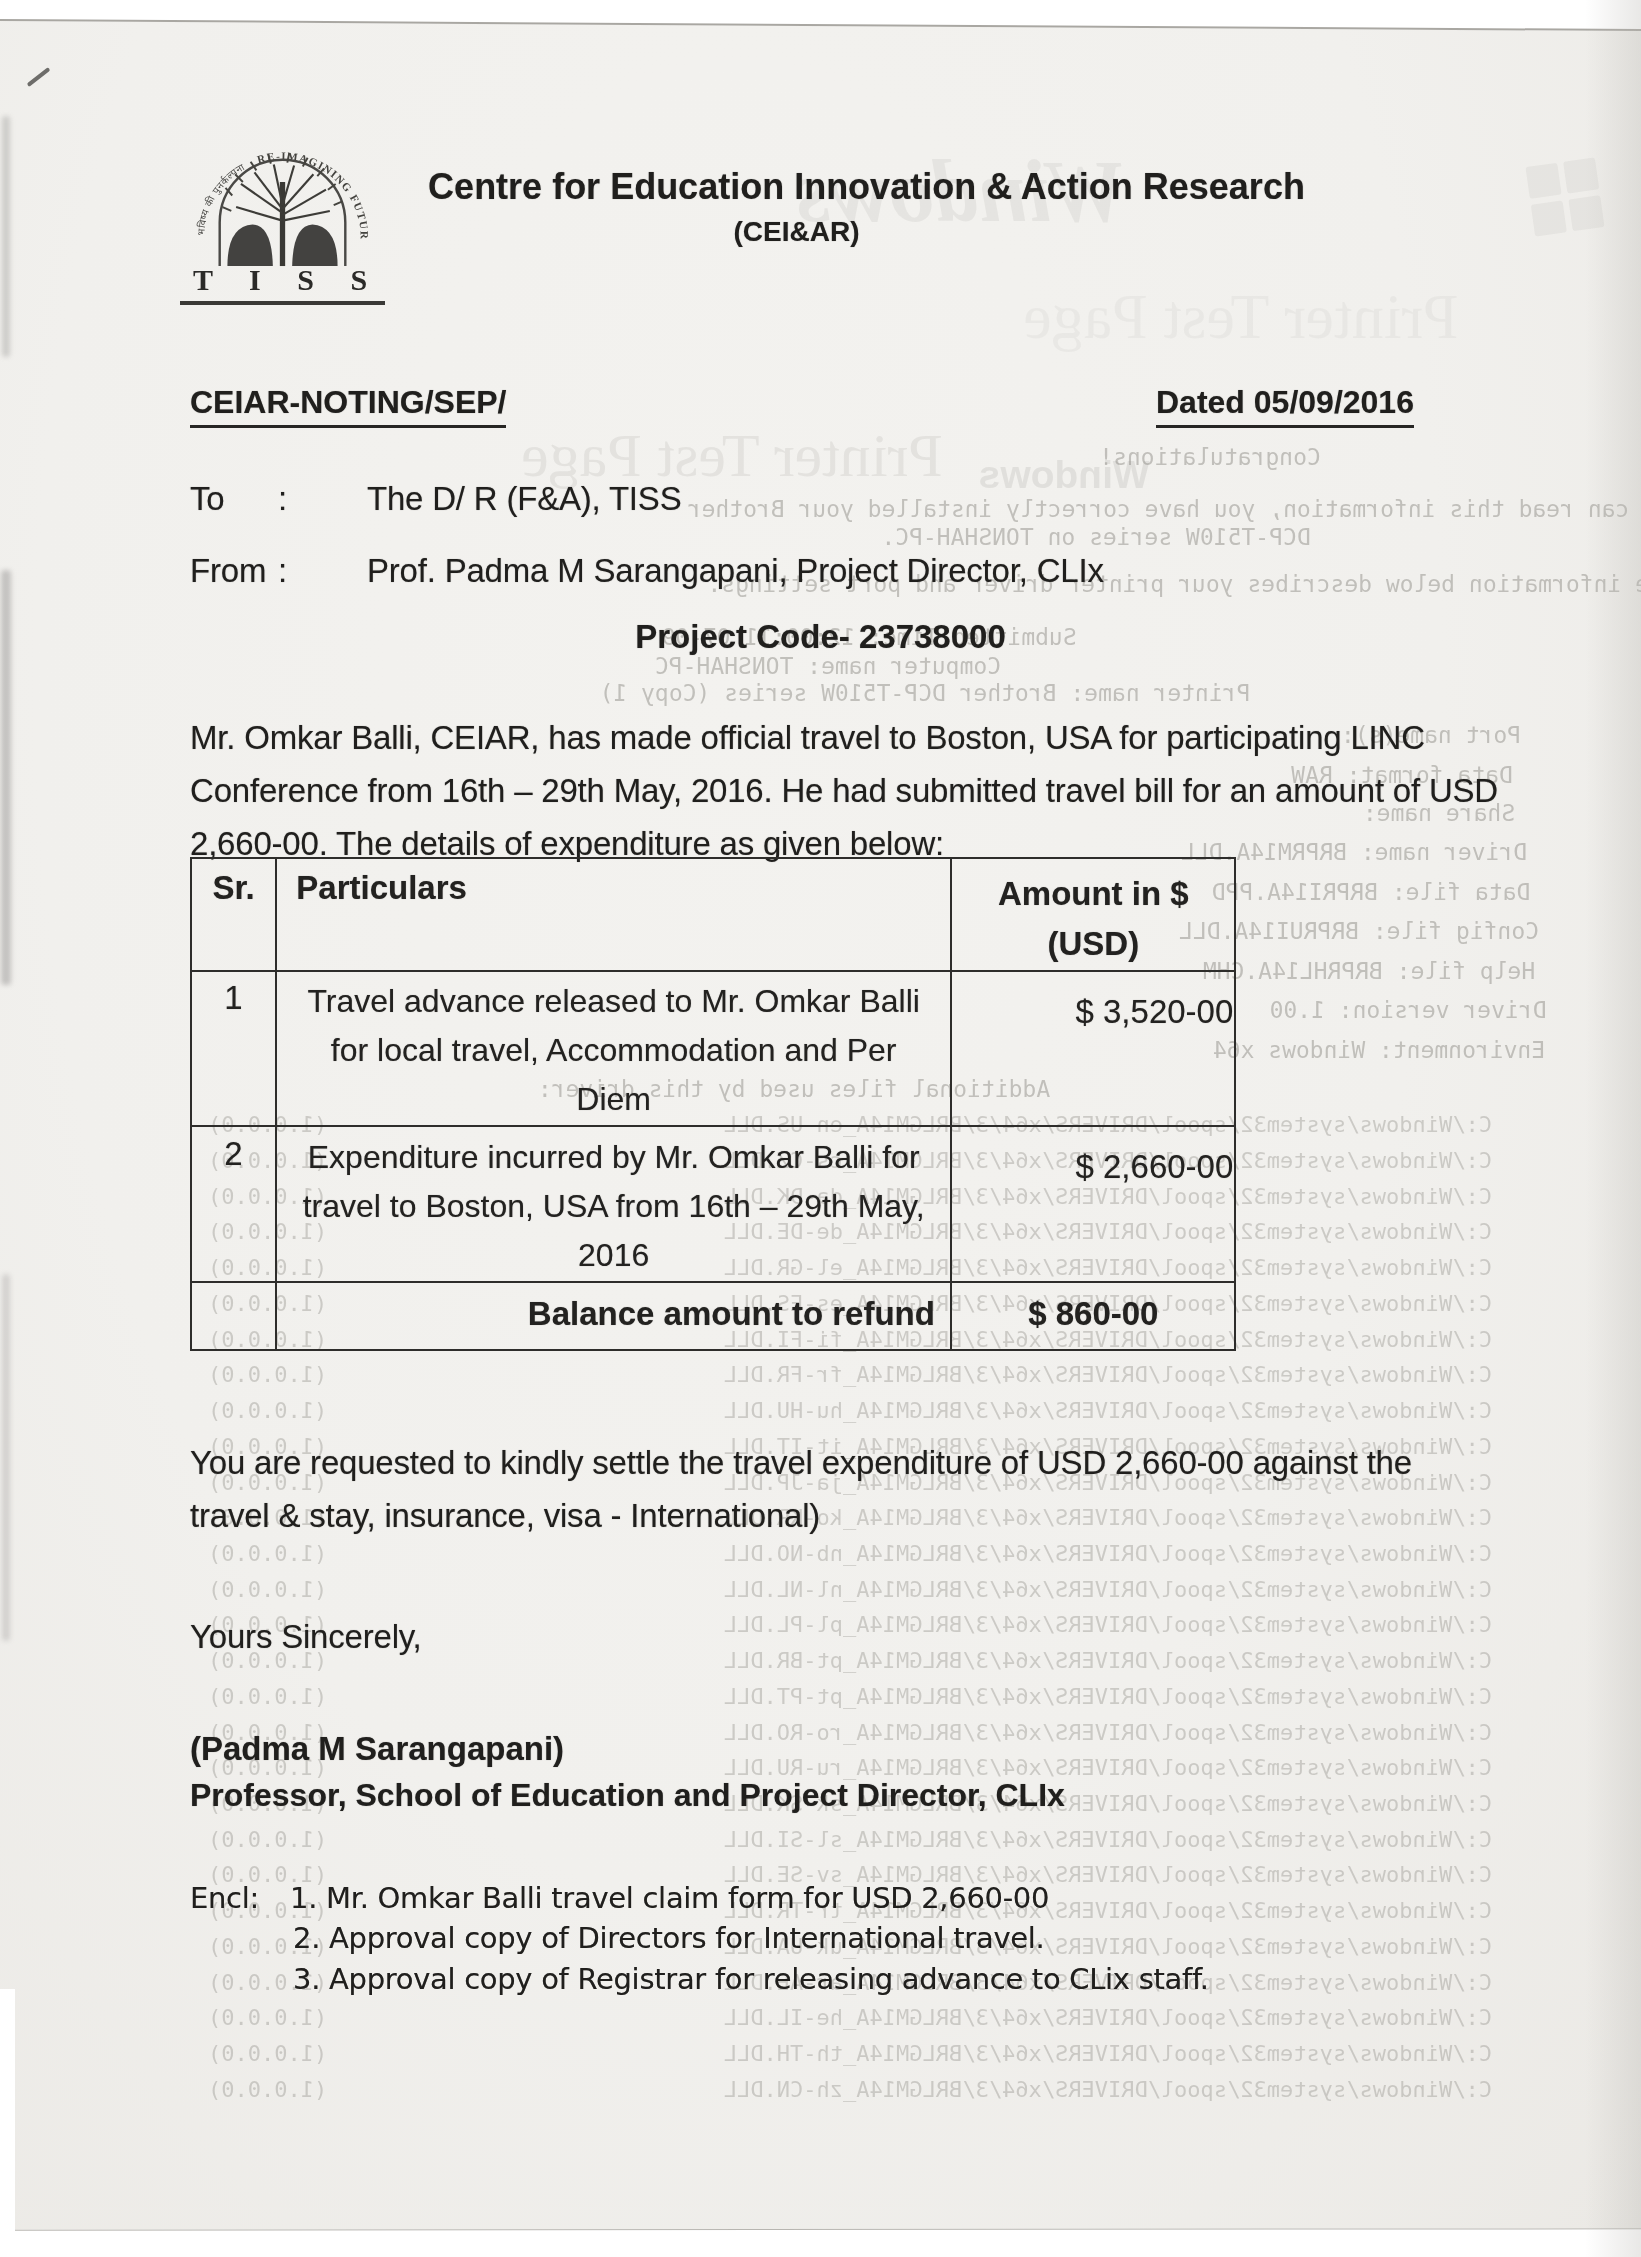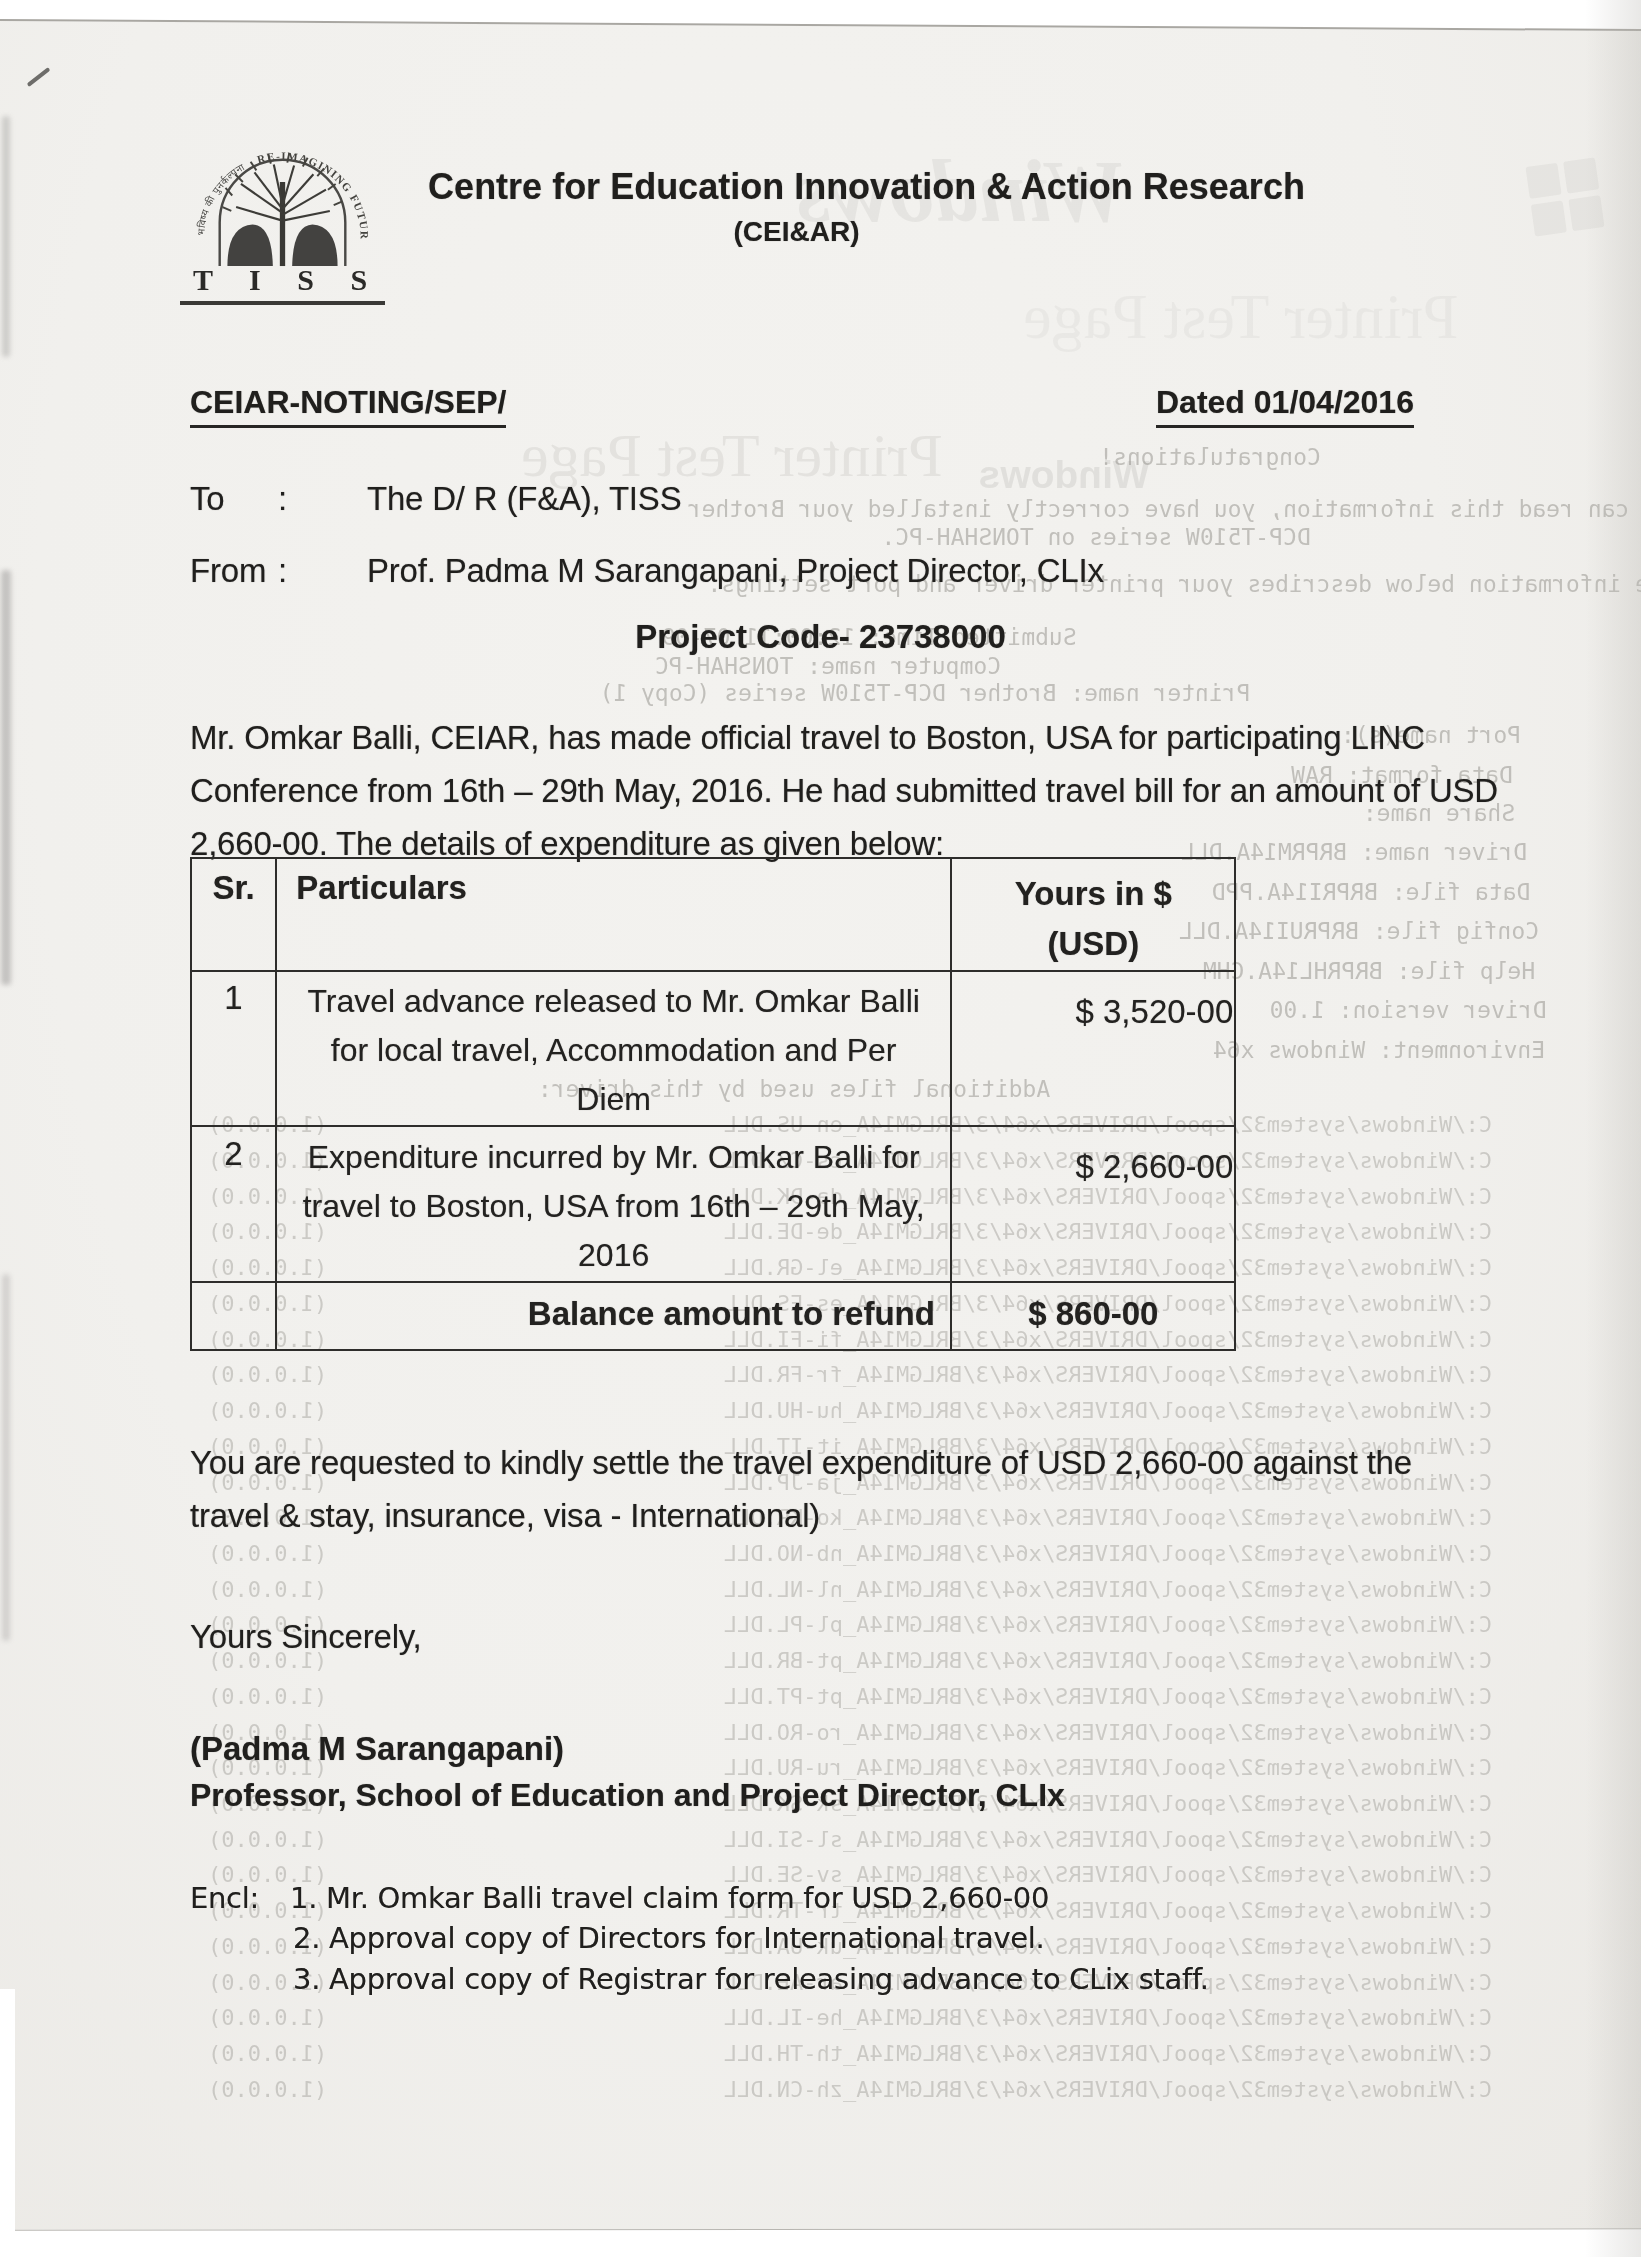--- a/index.html
+++ b/index.html
@@ -285,21 +285,21 @@
         <path d="M115,147 Q116,105 136,104 Q162,106 162,147 Z" fill="#434240"></path>
       </svg>
       <div id="logo-acronym">T I S S</div>
       <div id="logo-underline"></div>
     </div>
 
     <div class="txt center" id="org1">Centre for Education Innovation &amp; Action Research</div>
     <div class="txt center" id="org2">(CEI&amp;AR)</div>
 
     <div class="txt b u" style="left:190px;top:384px;font-size:32px;">CEIAR-NOTING/SEP/</div>
-    <div class="txt b u" style="left:1156px;top:384px;font-size:32px;">Dated 01/04/2016</div>
+    <div class="txt b u" style="left:1156px;top:384px;font-size:32px;">Dated 05/09/2016</div>
 
     <div class="txt body34" style="left:190px;top:480px;">To</div>
     <div class="txt body34" style="left:278px;top:480px;">:</div>
     <div class="txt body34" style="left:367px;top:480px;">The D/ R (F&amp;A), TISS</div>
 
     <div class="txt body34" style="left:190px;top:552px;">From</div>
     <div class="txt body34" style="left:278px;top:552px;">:</div>
     <div class="txt body34" style="left:367px;top:552px;">Prof. Padma M Sarangapani, Project Director, CLIx</div>
 
     <div class="txt b center" style="left:386px;top:618px;width:869px;font-size:33px;">Project Code- 23738000</div>
@@ -309,21 +309,21 @@
         <div>Conference from 16th – 29th May, 2016. He had submitted travel bill for an amount of USD</div>
         <div>2,660-00. The details of expenditure as given below:</div>
       </div>
 
     <table id="expense-table">
       <tbody>
           <tr style="height:108px;">
         <th class="col-sr">Sr.</th>
         <th class="col-part">Particulars</th>
         <th class="col-amt">
-              <div>Yours in $</div>
+              <div>Amount in $</div>
               <div>(USD)</div>
             </th>
       </tr>
       <tr style="height:147px;">
         <td class="sr-cell">1</td>
         <td class="part-cell">
               <div>Travel advance released to Mr. Omkar Balli</div>
               <div>for local travel, Accommodation and Per</div>
               <div>Diem</div>
             </td>

